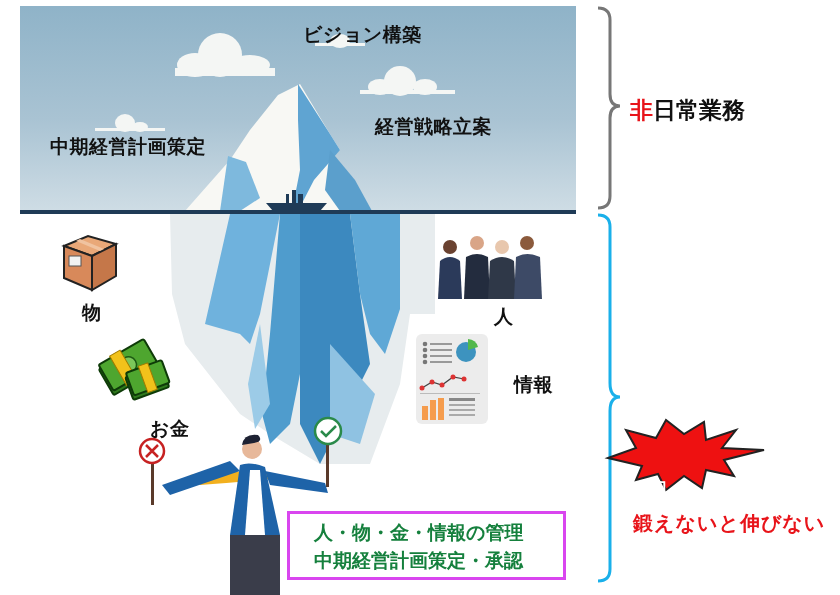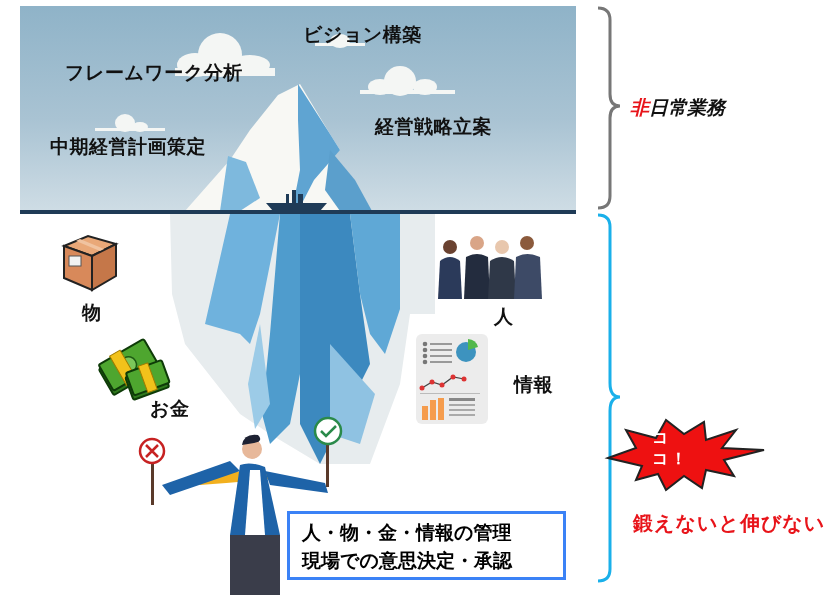--- a/index.html
+++ b/index.html
@@ -13,32 +13,32 @@
     position: absolute; left: 20px; top: 6px; width: 556px; height: 206px;
     background: linear-gradient(180deg, #8fb3c8 0%, #a9c3d3 55%, #cfdde5 100%);
   }
   .waterline { position: absolute; left: 20px; top: 210px; width: 556px; height: 4px; background: #1f3b57; }
 
   .label { position: absolute; font-weight: bold; white-space: nowrap; letter-spacing: 0.5px; }
   .sky-label { font-size: 19px; color: #111; }
 
   svg { position: absolute; overflow: visible; }
 
-  .bracket-label { position: absolute; font-weight: bold; font-size: 19px; white-space: nowrap; font-style: italic; }
+  .bracket-label { position: absolute; font-weight: bold; font-size: 23px; white-space: nowrap; }
   .red { color: #e8141a; }
   .black { color: #111; }
 
   .summary-box {
     position: absolute; left: 287px; top: 511px; width: 279px; height: 69px;
-    border: 3px solid #3b82f6; background: #fff;
-    padding: 4px 12px; font-weight: bold; font-size: 19px; line-height: 28px; color: #000000;
+    border: 3px solid #d946ef; background: #fff;
+    padding: 4px 24px; font-weight: bold; font-size: 19px; line-height: 28px; color: #15803d;
   }
   .summary-box div { white-space: nowrap; }
 
-  .burst-text { position: absolute; left: 652px; top: 428px; font-size: 16px; font-weight: bold; color: #ffffff; letter-spacing: 2px; }
+  .burst-text { position: absolute; left: 652px; top: 476px; font-size: 16px; font-weight: bold; color: #ffffff; letter-spacing: 2px; }
   .note { position: absolute; left: 633px; top: 510px; color: #e8141a; font-size: 20px; font-weight: bold; white-space: nowrap; letter-spacing: 1px; }
 </style>
 </head>
 <body>
 
 <div class="stage">
 
   <div class="sky"></div>
 
   <svg style="left:150px;top:30px;" width="140" height="50">
@@ -81,21 +81,20 @@
     <polygon points="170,0 435,0 435,100 410,100 400,170 370,250 320,250 270,220 240,200 185,130 172,80" fill="#e7ecee"></polygon>
     <polygon points="230,0 280,0 260,100 250,130 240,120 205,110" fill="#6fb2dd"></polygon>
     <polygon points="280,0 300,0 300,160 290,210 270,230 262,200 270,120" fill="#4f9ccd"></polygon>
     <polygon points="300,0 350,0 360,80 370,150 345,200 320,250 300,210" fill="#3c89bf"></polygon>
     <polygon points="350,0 400,0 400,95 385,140 370,120 360,80" fill="#5fa8d6"></polygon>
     <polygon points="260,110 270,190 255,215 248,170" fill="#9ccbe7"></polygon>
     <polygon points="330,130 375,180 360,230 330,220" fill="#8fc2e2"></polygon>
   </svg>
 
   <div class="label sky-label" style="left:303px;top:22px;">ビジョン構築</div>
-  <div class="label sky-label" style="left:65px;top:60px;">フレームワーク分析</div>
   <div class="label sky-label" style="left:375px;top:114px;">経営戦略立案</div>
   <div class="label sky-label" style="left:50px;top:134px;text-align:right;">中期経営計画策定</div>
 
   <svg style="left:60px;top:232px;" width="60" height="62">
     <polygon points="4,14 28,4 56,12 32,24" fill="#e9a878" stroke="#222" stroke-width="2"></polygon>
     <polygon points="4,14 32,24 32,58 4,46" fill="#d8895a" stroke="#222" stroke-width="2"></polygon>
     <polygon points="32,24 56,12 56,44 32,58" fill="#c57749" stroke="#222" stroke-width="2"></polygon>
     <rect x="9" y="24" width="12" height="10" fill="#f2f2f2" stroke="#555" stroke-width="1"></rect>
     <polygon points="16,9 40,19 44,17 20,7" fill="#f0c3a0"></polygon>
   </svg>
@@ -107,21 +106,21 @@
       <rect x="10" y="14" width="52" height="30" rx="2" fill="#4ea62f" stroke="#0e3b08" stroke-width="2"></rect>
       <circle cx="36" cy="29" r="8" fill="#7cc75a" stroke="#1d5a12" stroke-width="1.5"></circle>
       <rect x="24" y="12" width="12" height="34" fill="#f2c21b" stroke="#a07b00" stroke-width="1"></rect>
     </g>
     <g transform="rotate(-20 55 45)">
       <rect x="32" y="36" width="38" height="24" rx="2" fill="#2f7a1d" stroke="#0e3b08" stroke-width="2"></rect>
       <rect x="34" y="32" width="38" height="24" rx="2" fill="#4ea62f" stroke="#0e3b08" stroke-width="2"></rect>
       <rect x="48" y="30" width="10" height="28" fill="#f2c21b" stroke="#a07b00" stroke-width="1"></rect>
     </g>
   </svg>
-  <div class="label" style="left:150px;top:396px;font-size:19px;">お金</div>
+  <div class="label" style="left:150px;top:416px;font-size:19px;">お金</div>
 
   <svg style="left:430px;top:233px;" width="120" height="68">
     <g>
       <circle cx="20" cy="14" r="7" fill="#6a4230"></circle>
       <path d="M10,28 Q20,20 30,28 L32,66 L8,66 Z" fill="#2b3a5a"></path>
       <circle cx="47" cy="10" r="7" fill="#d9a587"></circle>
       <path d="M36,24 Q47,18 58,24 L60,66 L34,66 Z" fill="#232c3e"></path>
       <circle cx="72" cy="14" r="7" fill="#e8c7ad"></circle>
       <path d="M60,28 Q72,20 84,28 L86,66 L58,66 Z" fill="#2f3848"></path>
       <circle cx="97" cy="10" r="7" fill="#8b5a3c"></circle>
@@ -182,21 +181,21 @@
     <path d="M135,56 L195,68 L198,78 L140,70 Z" fill="#1e63a8"></path>
 
     <circle cx="122" cy="34" r="10" fill="#e7b89a"></circle>
     <path d="M112,30 Q114,18 128,20 Q134,26 124,28 Z" fill="#1e2233"></path>
 
     <rect x="100" y="120" width="50" height="60" fill="#3a3d4a"></rect>
   </svg>
 
   <div class="summary-box">
     <div>人・物・金・情報の管理</div>
-    <div>現場での意思決定・承認</div>
+    <div>中期経営計画策定・承認</div>
   </div>
 
   <svg style="left:590px;top:6px;" width="30" height="206">
     <path d="M8,2 Q20,2 20,14 L20,88 Q20,100 30,100 Q20,100 20,112 L20,190 Q20,202 8,202" fill="none" stroke="#777777" stroke-width="3"></path>
   </svg>
   <svg style="left:590px;top:213px;" width="30" height="372">
     <path d="M8,2 Q20,2 20,14 L20,170 Q20,184 30,184 Q20,184 20,198 L20,356 Q20,368 8,368" fill="none" stroke="#1ab0ea" stroke-width="3"></path>
   </svg>
 
   <div class="bracket-label" style="left:630px;top:95px;">

